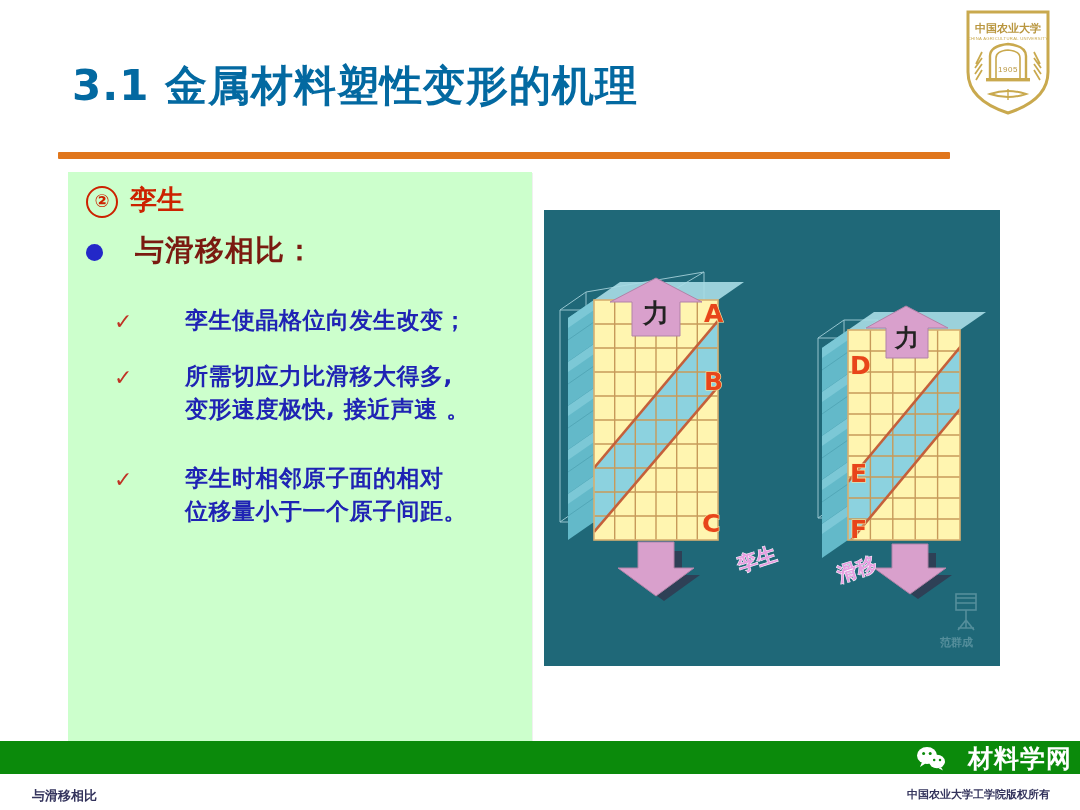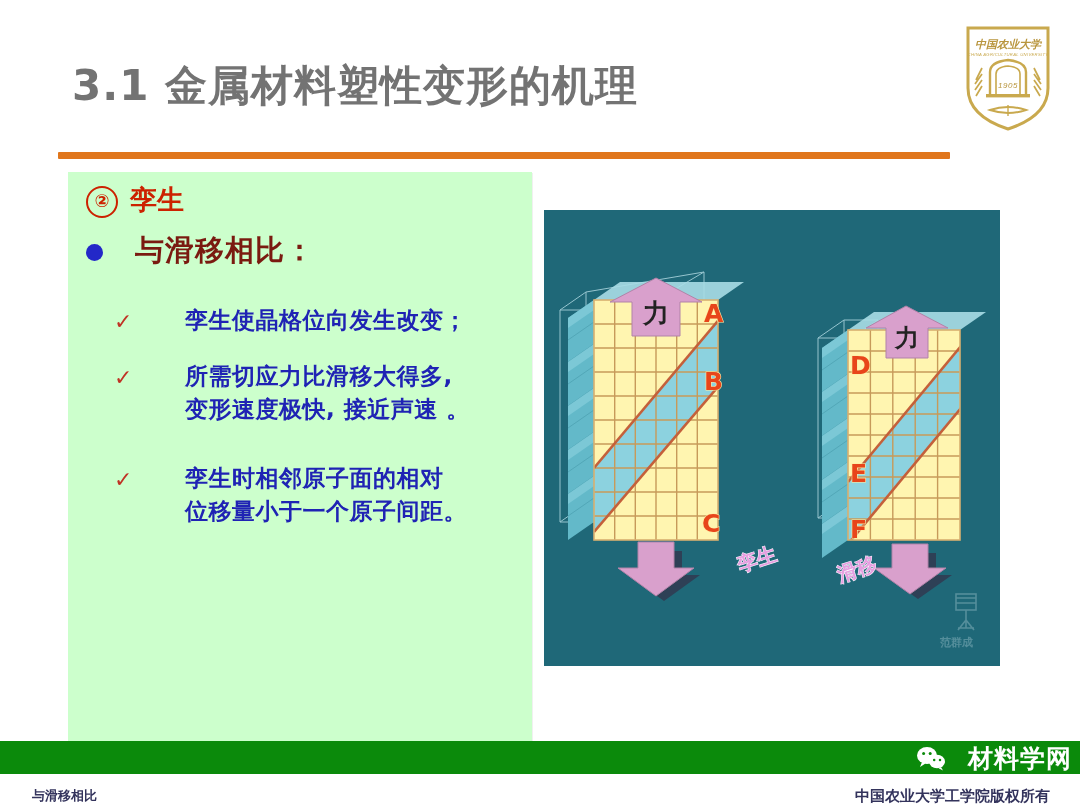--- a/index.html
+++ b/index.html
@@ -5,27 +5,27 @@
   html,body{margin:0;padding:0;}
   body{
     width:1080px;height:810px;
     background:#ffffff;
     font-family:"Liberation Sans","DejaVu Sans",sans-serif;
     overflow:hidden;position:relative;
   }
   .slide{position:absolute;inset:0;background:#fff;}
 
   
-  .logo{position:absolute;left:962px;top:24px;width:92px;height:108px;font-style:italic;}
+  .logo{position:absolute;left:962px;top:8px;width:92px;height:108px;}
   .logo svg{display:block;width:92px;height:108px;}
 
   
   .title{
     position:absolute;left:72px;top:58px;
-    font-size:42px;font-weight:bold;color:#737373;
+    font-size:42px;font-weight:bold;color:#0369a1;
     font-family:"DejaVu Sans","Liberation Sans",sans-serif;
     letter-spacing:1px;white-space:nowrap;
   }
   .rule{
     position:absolute;left:58px;top:152px;width:892px;height:7px;
     background:#E0761C;border-radius:1px;
   }
 
   
   .panel{
@@ -95,21 +95,21 @@
     font-family:"DejaVu Sans","Liberation Sans",sans-serif;
     letter-spacing:1px;line-height:1;
   }
   .foot-l{
     position:absolute;left:32px;top:787px;
     font-size:13px;font-weight:bold;color:#33335C;
     font-family:"DejaVu Sans","Liberation Sans",sans-serif;
   }
   .foot-r{
     position:absolute;right:30px;top:787px;
-    font-size:15px;font-weight:bold;color:#33335C;
+    font-size:11px;font-weight:bold;color:#33335C;
     font-family:"DejaVu Sans","Liberation Sans",sans-serif;
     margin-left:12px;
   }
 </style>
 </head>
 <body>
 
 <div class="slide">
 
   <div class="logo">

